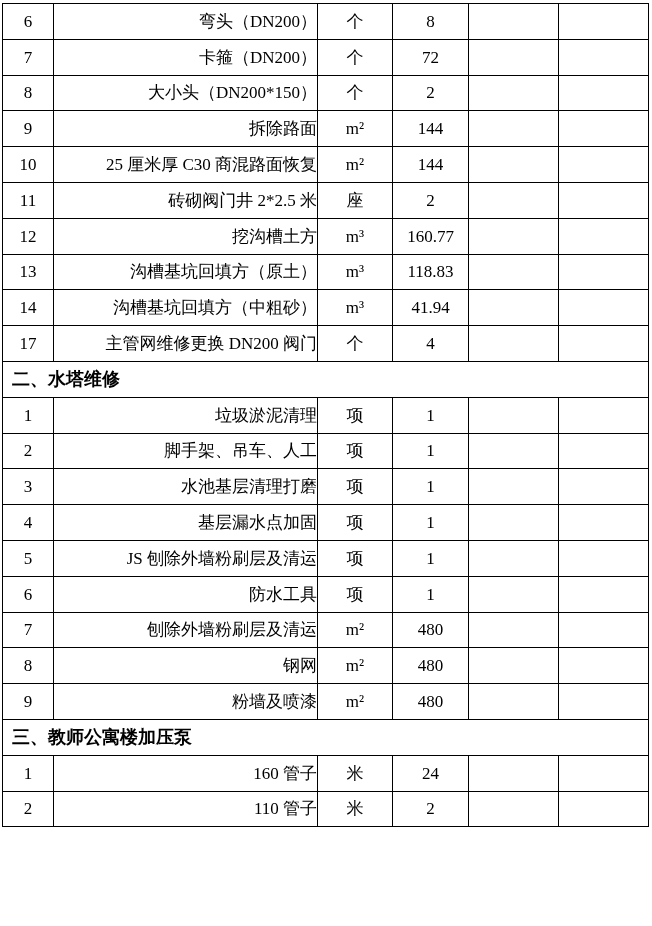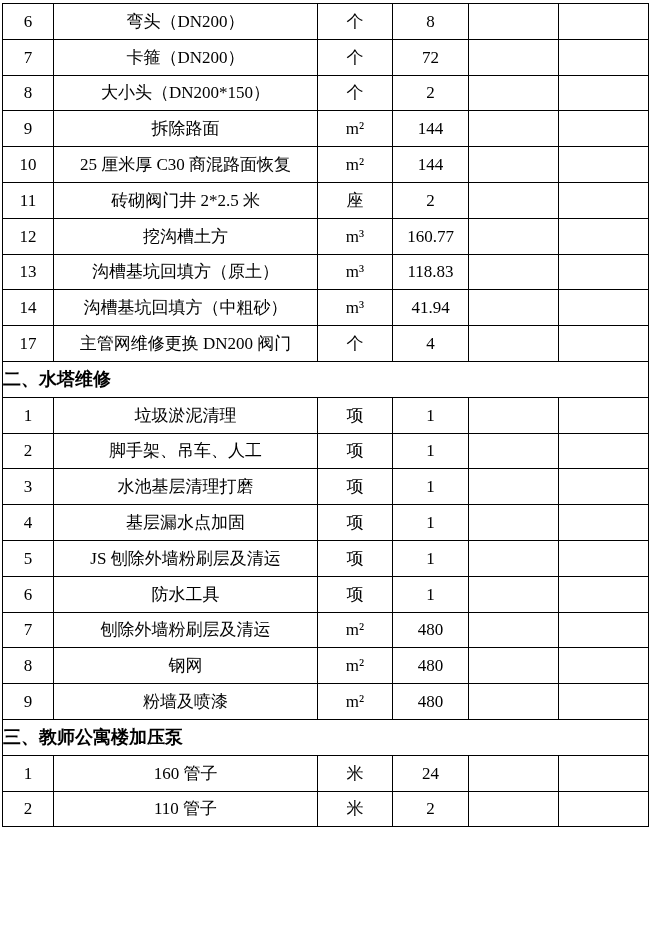--- a/index.html
+++ b/index.html
@@ -24,24 +24,25 @@
     border: 1px solid #000000;
     height: 35.8px;
     padding: 0;
     font-size: 17px;
     line-height: 1;
     vertical-align: middle;
     overflow: hidden;
     white-space: nowrap;
   }
   td.c { text-align: center; }
-  td.name { text-align: center; padding-left: 10px; }
+  td.name { text-align: right; padding-left: 10px; }
   tr.section-row td {
     font-weight: bold;
     font-size: 18px;
+    padding-left: 9px;
   }
 </style>
 </head>
 <body>
 
 <table class="qt">
   <colgroup>
     <col style="width:51px">
     <col style="width:264px">
     <col style="width:75px">

